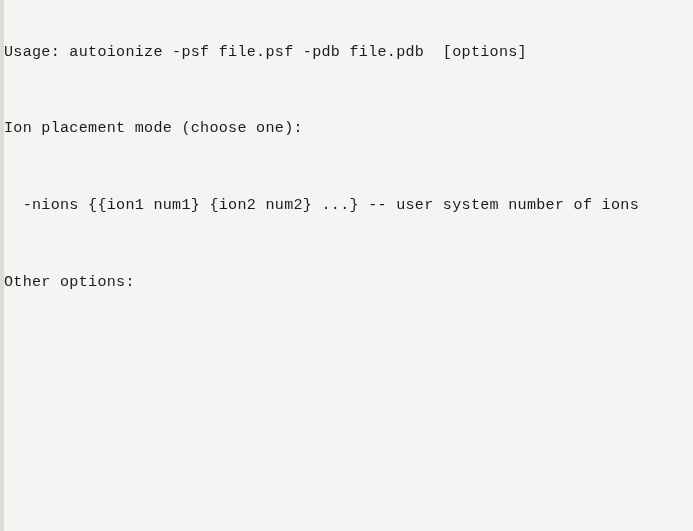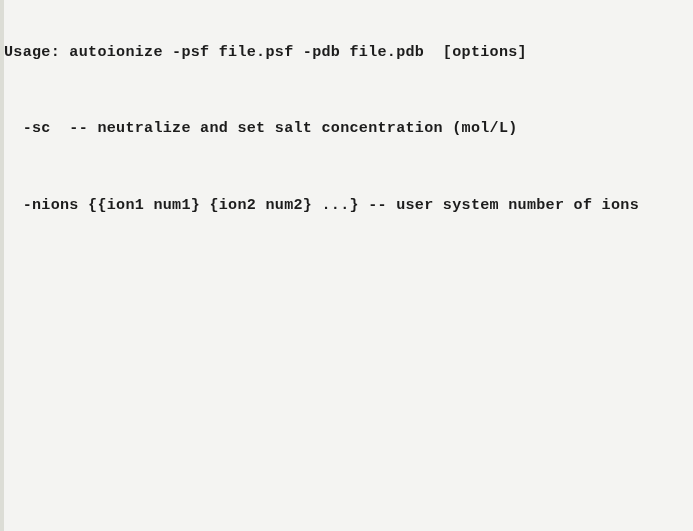--- a/index.html
+++ b/index.html
@@ -58,30 +58,30 @@
     letter-spacing: 0.28px;
     color: #1c1c1c;
     white-space: pre;
     -webkit-font-smoothing: antialiased;
   }
 
   .line {
     display: block;
     white-space: pre;
     min-height: 25.6px;
-    font-weight: bold;
   }
 </style>
 </head>
 <body>
 
 <div id="console">
   <pre id="output">    <span class="line">Usage: autoionize -psf file.psf -pdb file.pdb  [options]</span>
-    <span class="line">  -sc  -- neutralize and set salt concentration (mol/L)</span>
+    <span class="line">Ion placement mode (choose one):</span>
     <span class="line">  -nions {{ion1 num1} {ion2 num2} ...} -- user system number of ions</span>
+    <span class="line">Other options:</span>
     
     
     
     
     
     
     
     
     
     

